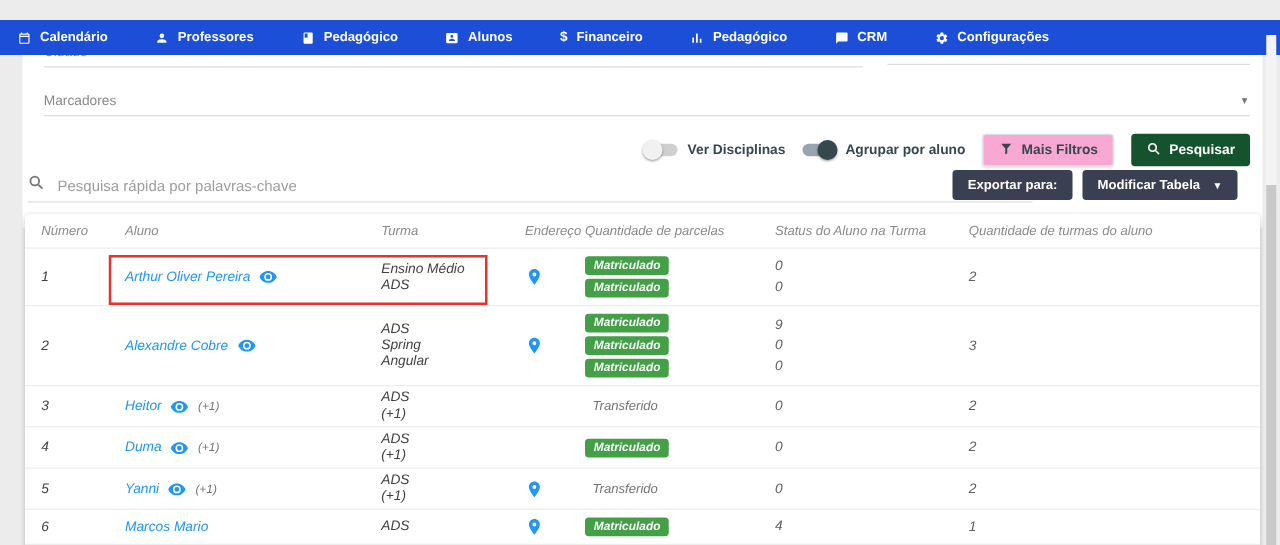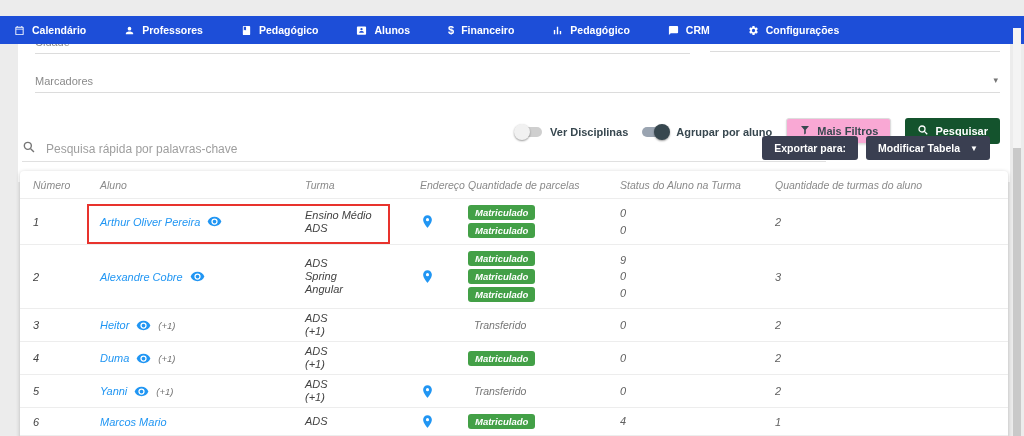--- a/index.html
+++ b/index.html
@@ -15,22 +15,22 @@
 
   
   .filter-panel { position:absolute; left:18px; top:28px; width:992px; height:154px; background:#fff; }
   .flabel { font-size:11px; color:#8a8a8a; }
   .field { position:absolute; border-bottom:1px solid #dcdcdc; }
   .field-cidade     { left:17px;  top:4px;  width:655px; height:22px; }
   .field-estado     { left:692px; top:2px;  width:290px; height:22px; }
   .field-marcadores { left:17px;  top:43px; width:965px; height:22px; }
   .field .caret { position:absolute; right:2px; top:4px; font-size:9px; color:#757575; }
 
-  .toolbar-row { position:absolute; left:0; top:90px; width:982px; height:28px;
-                 display:flex; justify-content:flex-end; gap:14px; }
+  .toolbar-row { position:absolute; left:0; top:78px; width:982px; height:28px;
+                 display:flex; align-items:center; justify-content:flex-end; gap:14px; }
   .toggle-group { display:flex; align-items:center; gap:8px; cursor:pointer; }
   .toggle-track { width:26px; height:10px; border-radius:6px; position:relative; }
   .toggle-off .toggle-track { background:#cfcfcf; }
   .toggle-on  .toggle-track { background:#9aa4b1; }
   .toggle-knob { width:16px; height:16px; border-radius:50%; position:absolute; top:-3px;
                  box-shadow:0 1px 2px rgba(0,0,0,.4); }
   .toggle-off .toggle-knob { left:-2px; background:#f1f1f1; }
   .toggle-on  .toggle-knob { right:-2px; background:#37474f; }
   .toggle-label { font-size:11px; font-weight:bold; color:#37474f; }
 

